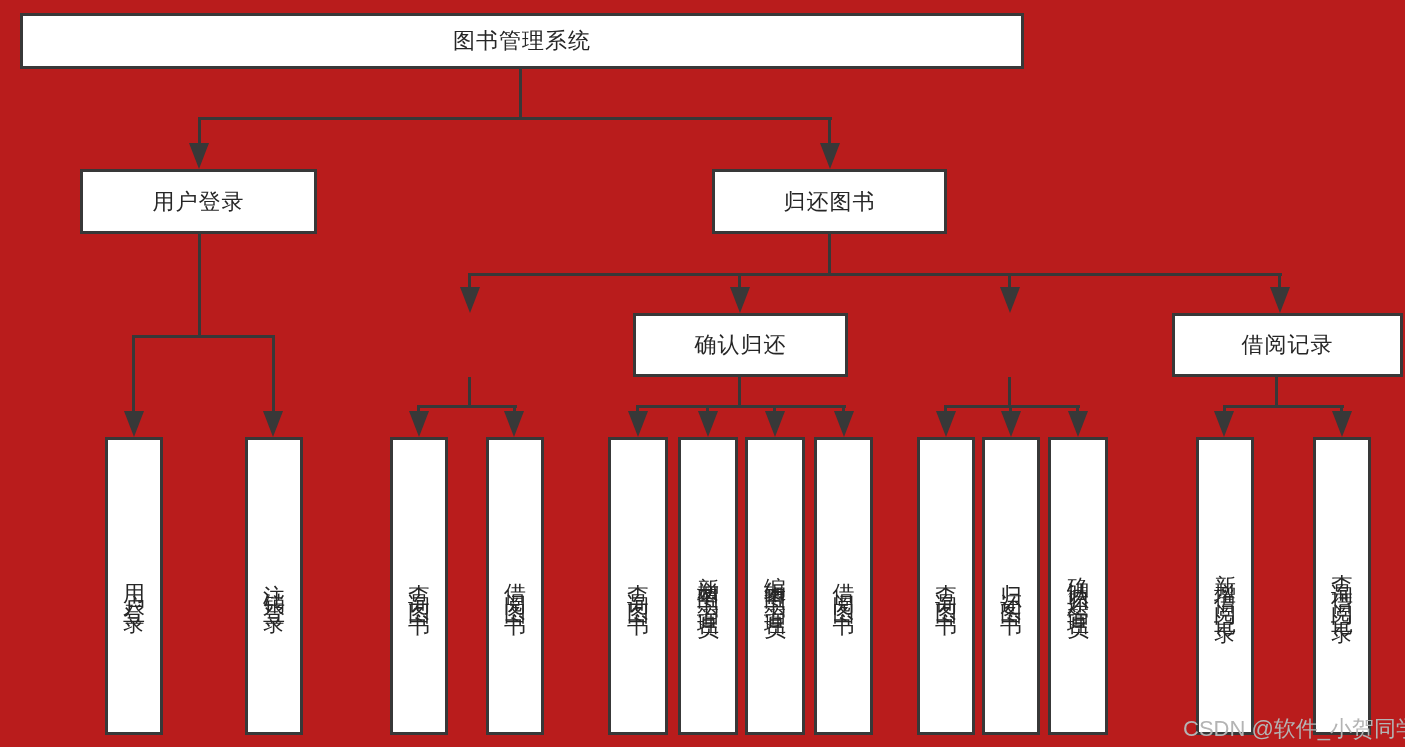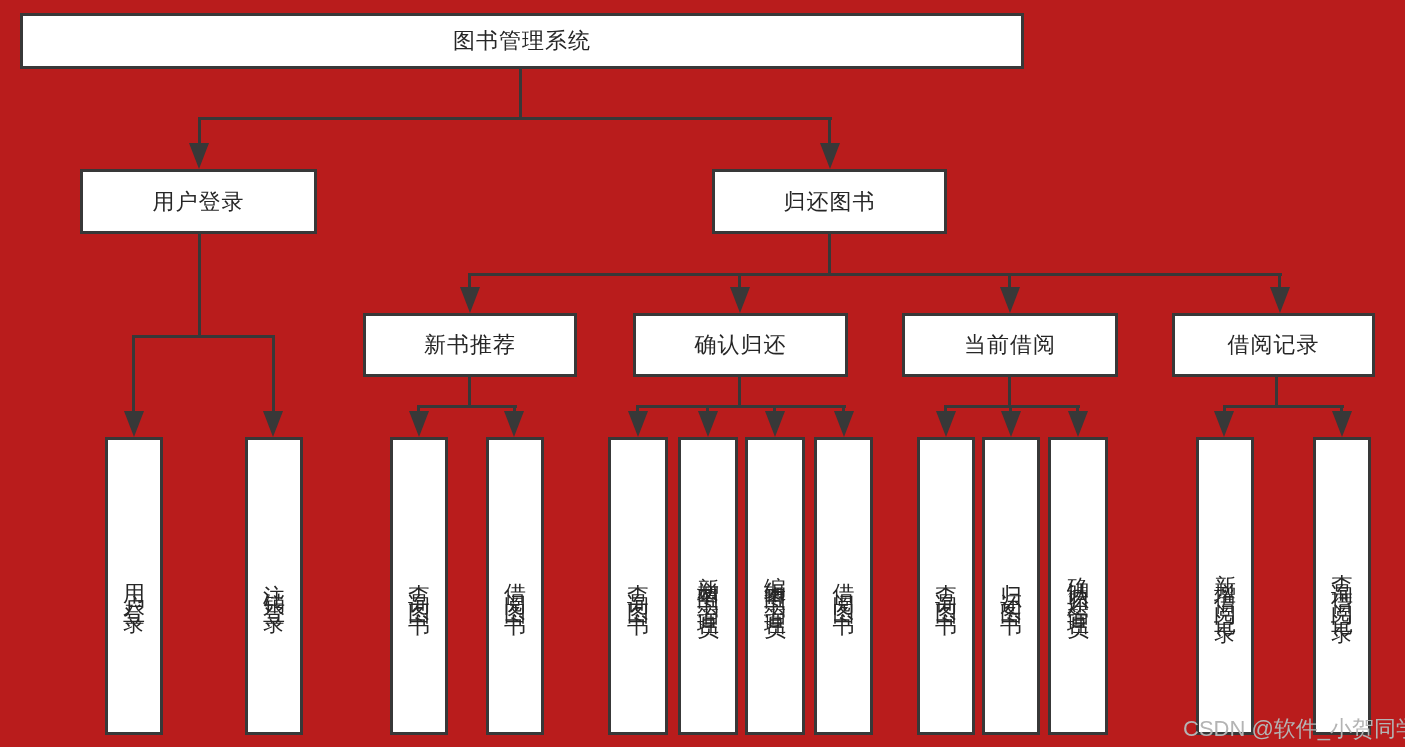--- a/index.html
+++ b/index.html
@@ -78,30 +78,24 @@
   <div class="line" style="left:468px;top:273px;width:814px;height:3px"></div>
   <div class="line" style="left:468px;top:273px;width:3px;height:20px"></div>
   <div class="line" style="left:738px;top:273px;width:3px;height:20px"></div>
   <div class="line" style="left:1008px;top:273px;width:3px;height:20px"></div>
   <div class="line" style="left:1278px;top:273px;width:3px;height:20px"></div>
   <div class="arrow" style="left:460px;top:287px"></div>
   <div class="arrow" style="left:730px;top:287px"></div>
   <div class="arrow" style="left:1000px;top:287px"></div>
   <div class="arrow" style="left:1270px;top:287px"></div>
 
-  <div class="box" style="left:363px;top:313px;width:214px;height:64px">
-    <span class="hlabel">新书推荐</span>
-  </div>
   <div class="box" style="left:633px;top:313px;width:215px;height:64px">
     <span class="hlabel">确认归还</span>
   </div>
-  <div class="box" style="left:902px;top:313px;width:216px;height:64px">
-    <span class="hlabel">当前借阅</span>
-  </div>
-  <div class="box" style="left:1172px;top:313px;width:203px;height:64px">
+  <div class="box" style="left:1172px;top:313px;width:231px;height:64px">
     <span class="hlabel">借阅记录</span>
   </div>
 
   <div class="line" style="left:468px;top:377px;width:3px;height:31px"></div>
   <div class="line" style="left:417px;top:405px;width:100px;height:3px"></div>
   <div class="line" style="left:417px;top:405px;width:3px;height:12px"></div>
   <div class="line" style="left:513px;top:405px;width:3px;height:12px"></div>
   <div class="arrow" style="left:409px;top:411px"></div>
   <div class="arrow" style="left:504px;top:411px"></div>
 

